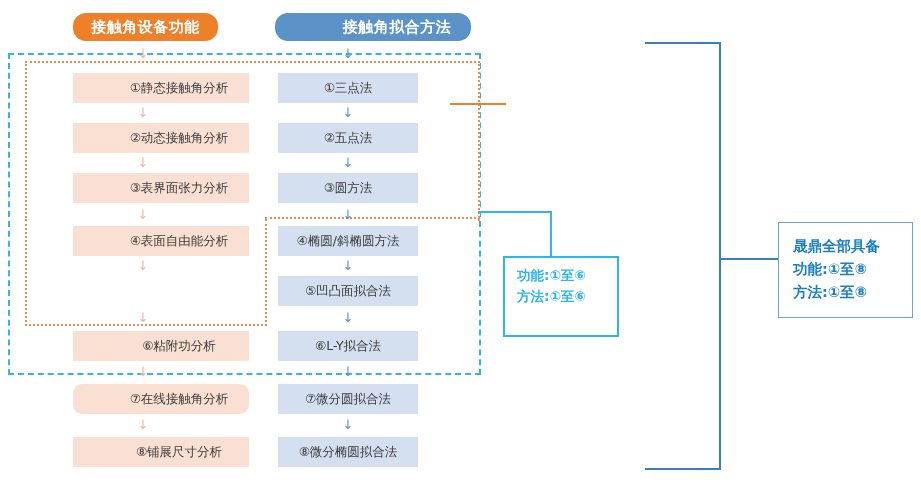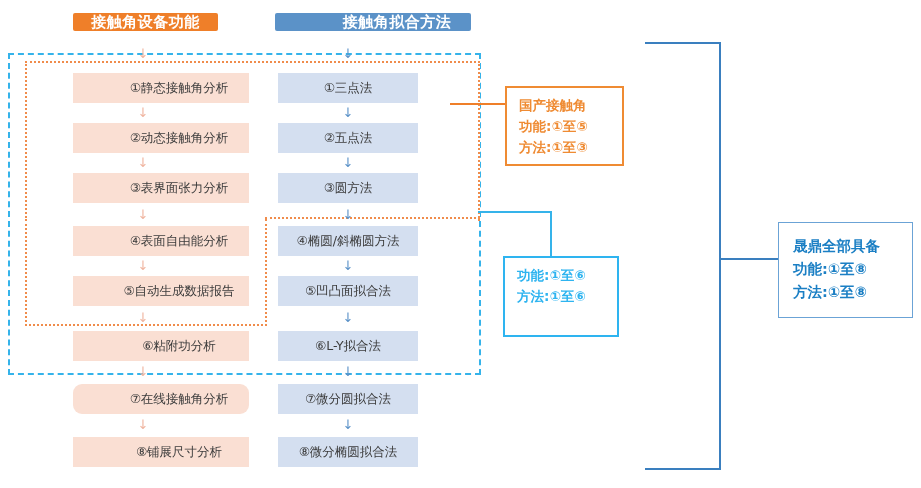--- a/index.html
+++ b/index.html
@@ -7,24 +7,24 @@
   body{
     width:921px;height:488px;
     background:#ffffff;
     font-family:"DejaVu Sans","Liberation Sans",sans-serif;
     overflow:hidden;
   }
   #stage{position:relative;width:921px;height:488px;}
 
   
   .col-header{
-    position:absolute;height:18px;
+    position:absolute;height:28px;
     display:flex;align-items:center;justify-content:center;
     color:#ffffff;font-weight:bold;font-size:15px;letter-spacing:.5px;
-    border-radius:2px;
+    border-radius:13px;
   }
   .col-header.orange{background:#ef7f29;}
   .col-header.blue{background:#5b92c8;padding-left:48px;}
   #hdr-func{left:73px;top:13px;width:145px;}
   #hdr-meth{left:275px;top:13px;width:148px;}
 
   
   .flow-box{
     position:absolute;width:140px;height:30px;
     display:flex;align-items:center;justify-content:center;
@@ -110,21 +110,20 @@
   <div id="hdr-func" class="col-header orange z3">接触角设备功能</div>
   <div id="hdr-meth" class="col-header blue z3">接触角拟合方法</div>
 
   <div class="arrow pink arr-l z3" style="top:45px;">↓</div>
   <div class="arrow blue arr-r z3" style="top:45px;">↓</div>
 
   <div class="flow-box pink col-l z3" style="top:73px;">①静态接触角分析</div>
   <div class="flow-box pink col-l z3" style="top:123px;">②动态接触角分析</div>
   <div class="flow-box pink col-l z3" style="top:173px;">③表界面张力分析</div>
   <div class="flow-box pink col-l z3" style="top:226px;">④表面自由能分析</div>
-  <div class="flow-box pink col-l z3" style="top:276px;">⑤自动生成数据报告</div>
   <div class="flow-box pink col-l z3" style="top:331px;">⑥粘附功分析</div>
   <div class="flow-box pink col-l z3" style="top:384px;border-radius:9px;">⑦在线接触角分析</div>
   <div class="flow-box pink col-l z3" style="top:437px;">⑧铺展尺寸分析</div>
 
   <div class="arrow pink arr-l z3" style="top:104px;">↓</div>
   <div class="arrow pink arr-l z3" style="top:154px;">↓</div>
   <div class="arrow pink arr-l z3" style="top:206px;">↓</div>
   <div class="arrow pink arr-l z3" style="top:257px;">↓</div>
   <div class="arrow pink arr-l z3" style="top:309px;">↓</div>
   <div class="arrow pink arr-l z3" style="top:363px;">↓</div>
@@ -149,25 +148,20 @@
 
   <div id="conn-orange-h" class="conn z2"></div>
   <div id="conn-blue-h" class="conn blue z2"></div>
   <div id="conn-blue-v" class="conn blue z2"></div>
 
   <div id="brk-top" class="brk z2"></div>
   <div id="brk-v" class="brk z2"></div>
   <div id="brk-bot" class="brk z2"></div>
   <div id="brk-mid" class="brk z2"></div>
 
-  <div id="callout-domestic" class="callout z4">
-    <span class="ttl">国产接触角</span>
-    <span class="ln">功能:①至⑤</span>
-    <span class="ln">方法:①至③</span>
-  </div>
 
   <div id="callout-import" class="callout z4">
     <span class="ln">功能:①至⑥</span>
     <span class="ln">方法:①至⑥</span>
   </div>
 
   <div id="callout-all" class="callout z4">
     <span class="ttl">晟鼎全部具备</span>
     <span class="ln">功能:①至⑧</span>
     <span class="ln">方法:①至⑧</span>

